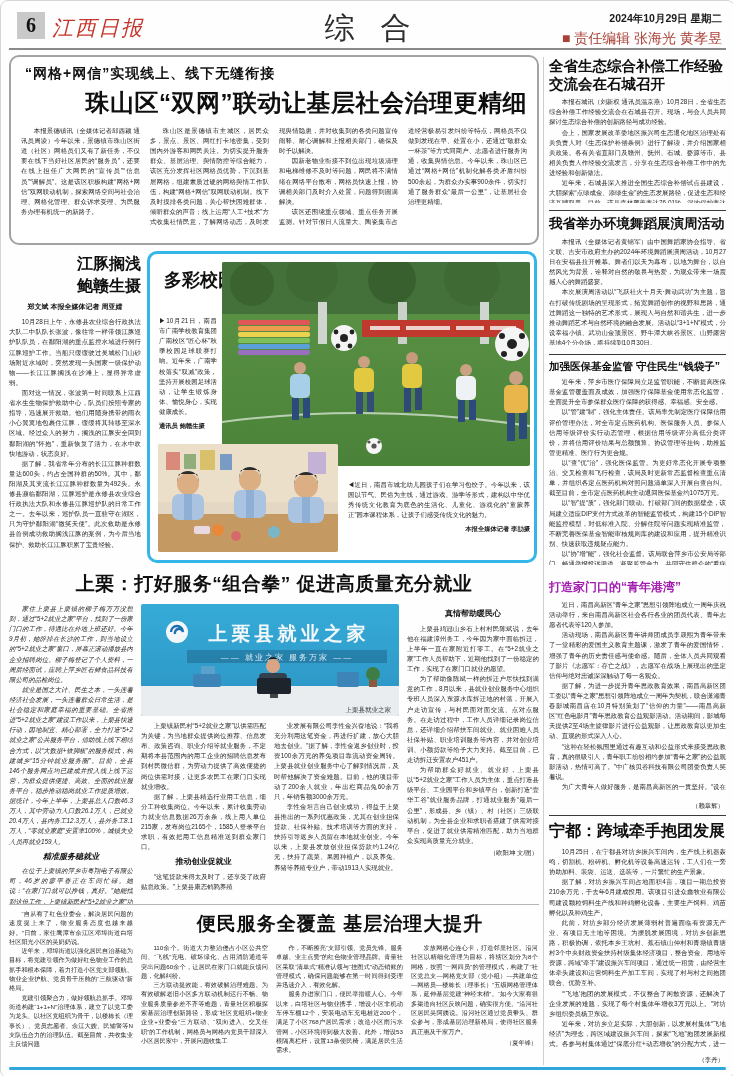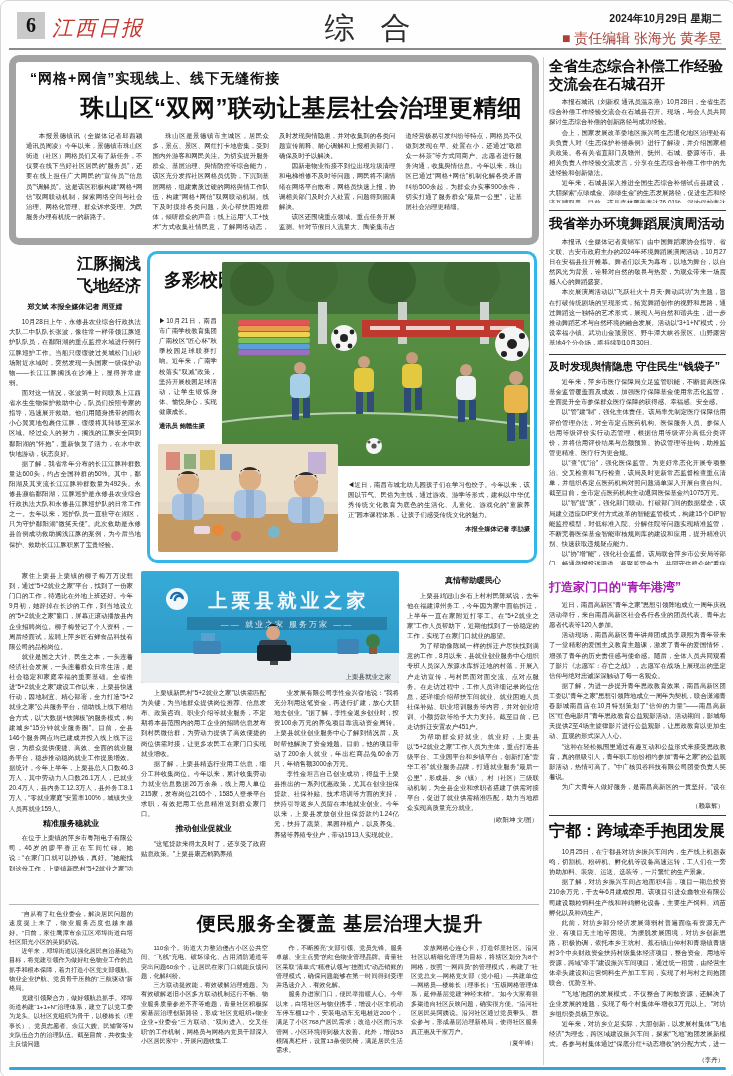--- a/index.html
+++ b/index.html
@@ -16,21 +16,21 @@
   .date-line{font-size:10.5px;color:#1a1a1a;font-weight:600;}
   .editors-line{font-size:14px;color:#aa4036;margin-top:4px;}
   .header-rule{position:absolute;left:8px;right:8px;top:47px;border-top:2px solid #8a8a8a;}
   
   .t{font-size:6.4px;line-height:1.58;color:#262626;text-align:justify;overflow:hidden;}
   .t p.para{margin:0;text-indent:2em;}
   .t h4.subhead{font-size:8px;text-align:center;margin:4px 0 3px;font-weight:700;color:#111;text-indent:0;}
   .t p.byline-end{text-align:right;text-indent:0;margin:2px 1px 0 0;}
   
   .lead{position:absolute;left:8px;top:54px;width:530px;height:190px;box-sizing:border-box;
-        border:7px solid #a3a3a3;border-radius:10px;padding:6px 10px 2px;background:#fff;}
+        border:2px solid #a3a3a3;border-radius:10px;padding:6px 10px 2px;background:#fff;}
   .kicker{font-size:14px;font-weight:700;letter-spacing:1px;margin:2px 0 4px 4px;color:#111;}
   .lead-headline{font-size:24px;font-weight:800;letter-spacing:.5px;margin:0 0 7px 1px;
         white-space:nowrap;color:#0f0f0f;text-align:right;}
   .lead-body{height:104px;column-count:4;column-gap:10px;column-fill:auto;}
   
   .vline{position:absolute;left:542px;top:56px;width:1px;height:1008px;background:#cfcfcf;}
   .hline{position:absolute;border-top:1px solid #3a3a3a;}
   .hline-soft{position:absolute;border-top:1px solid #b5b5b5;}
   .blue-rule{position:absolute;left:8px;top:1066px;width:717px;height:3px;background:#2fa7dc;border-radius:2px;}
   
@@ -51,21 +51,21 @@
   .photo1{position:absolute;left:72px;top:8px;width:308px;height:204px;border-radius:2px;overflow:hidden;}
   .cap1{position:absolute;left:9px;top:62px;width:58px;}
   .credit{font-size:6.3px;margin-top:4px;text-indent:0 !important;font-weight:600;color:#222;}
   .photo2{position:absolute;left:8px;top:190px;width:180px;height:108px;overflow:hidden;border-radius:2px;}
   .cap2{position:absolute;left:198px;top:226px;width:182px;}
   .cap2 .credit{text-align:right;}
   
   .shangli{position:absolute;left:8px;top:570px;width:530px;height:332px;}
   .sl-headline{font-size:19px;font-weight:800;text-align:center;margin:0 0 7px;color:#0f0f0f;letter-spacing:.5px;}
   .sl-row{display:flex;gap:8px;height:300px;}
-  .sl-c1{width:124px;}
+  .sl-c1{width:124px;font-style:italic;}
   .sl-mid{width:258px;display:flex;flex-direction:column;}
   .sl-photo{width:258px;height:112px;border-radius:2px;overflow:hidden;flex:none;}
   .sl-midcols{display:flex;gap:8px;margin-top:5px;flex:1;min-height:0;}
   .sl-midcols .t{width:125px;height:100%;}
   .sl-c4{width:132px;}
   .sl-c1,.sl-c4{height:100%;}
   
   .qn{position:absolute;left:548px;top:578px;width:177px;height:232px;}
   .qn-headline{font-size:12px;font-weight:700;color:#a21caf;white-space:nowrap;}
   .qn .t{height:192px;margin-top:4px;}
@@ -122,33 +122,33 @@
   <section class="rcol a2" style="top:215px;height:134px;">
     <div class="r-headline">我省举办环境舞蹈展演周活动</div>
     <div class="t" style="height:108px;">
         <p class="para">本报讯（全媒体记者黄锦军）由中国舞蹈家协会指导、省文联、吉安市政府主办的2024年环境舞蹈展演周活动，10月27日在安福县拉开帷幕。舞者们以天为幕布，以地为舞台，以自然风光为背景，诠释对自然的敬畏与热爱，为观众带来一场震撼人心的舞蹈盛宴。</p>
         <p class="para">本次展演周活动以“飞跃社火十月天·舞动武功”为主题，旨在打破传统剧场的呈现形式，拓宽舞蹈创作的视野和思路，通过舞蹈这一独特的艺术形式，展现人与自然和谐共生，进一步推动舞蹈艺术与自然环境的融合发展。活动以“3+1+N”模式，分设幸福小镇、武功山金顶景区、野牛潭大峡谷景区、山野露营基地4个分会场，将持续到10月30日。</p>
       </div>
   </section>
   <div class="hline" style="left:548px;top:353px;width:177px;"></div>
 
   <section class="rcol a3" style="top:359px;height:210px;">
-    <div class="r-headline">及时发现舆情隐患 守住民生“钱袋子”</div>
+    <div class="r-headline">加强医保基金监管 守住民生“钱袋子”</div>
     <div class="t" style="height:188px;">
         <p class="para">近年来，萍乡市医疗保障局立足监管职能，不断提高医保基金监管覆盖面及成效，加强医疗保障基金使用常态化监管，全面提升全市参保群众医疗保障的获得感、幸福感、安全感。</p>
         <p class="para">以“管”建“制”，强化主体责任。该局率先制定医疗保障信用评价管理办法，对全市定点医药机构、医保服务人员、参保人信用等级评价实行动态管理，根据信用等级评分高低分类评价，并将信用评价结果与总额预算、协议管理等挂钩，助推监管更精准、医疗行为更合规。</p>
         <p class="para">以“查”优“治”，强化医保监管。为更好常态化开展专项整治、交叉检查和飞行检查，该局及时更新常态监督检查重点清单，并组织各定点医药机构对照问题清单深入开展自查自纠。截至目前，全市定点医药机构主动退回医保基金约1075万元。</p>
         <p class="para">以“智”提“质”，强化部门联动。打破部门间的数据壁垒，该局建立适应DIP支付方式改革的智能监管模式，构建15个DIP智能监控模型，对低标准入院、分解住院等问题实现精准监管，不断完善医保基金智能审核规则库的建设和应用，提升精准识别、快速获取违规疑点能力。</p>
         <p class="para">以“协”增“能”，强化社会监督。该局联合萍乡市公安局等部门，畅通举报投诉渠道，凝聚监管合力，共同守住群众的“看病钱”“救命钱”。</p>
       </div>
   </section>
 
   <section class="jiangtun">
     <div class="jt-headline">江豚搁浅</div>
-    <div class="jt-headline">飞地经济</div>
+    <div class="jt-headline">鲍赣生摄</div>
     <div class="jt-byline">郑文斌 本报全媒体记者 周亚婧</div>
     <div class="t" style="height:258px;">
         <p class="para">10月28日上午，永修县农业综合行政执法大队二中队队长张波，像往常一样带领江豚巡护队队员，在鄱阳湖的重点监控水域进行例行江豚巡护工作。当船只缓缓驶过吴城松门山砂场附近水域时，突然发现一头国家一级保护动物——长江江豚搁浅在沙滩上，显得异常虚弱。</p>
         <p class="para">面对这一情况，张波第一时间联系上江西省水生生物保护救助中心，队员们按照专家的指导，迅速展开救助。他们用随身携带的雨衣小心翼翼地包裹住江豚，缓缓将其转移至深水区域。经过众人的努力，搁浅的江豚安全回到鄱阳湖的“怀抱”，重新恢复了活力，在水中欢快地游动，状态良好。</p>
         <p class="para">据了解，我省常年分布的长江江豚种群数量达600头，约占全国种群的50%。其中，鄱阳湖及其支流长江江豚种群数量为492头。永修县濒临鄱阳湖，江豚巡护是永修县农业综合行政执法大队和永修县江豚巡护队的日常工作之一。去年以来，巡护队员一直驻守在湖区，只为守护鄱阳湖“微笑天使”。此次救助是永修县首例成功救助搁浅江豚的案例，为今后当地保护、救助长江江豚积累了宝贵经验。</p>
       </div>
   </section>
 
   <section class="campus">
     <div class="campus-title">多彩校园</div>
@@ -279,20 +279,21 @@
       </svg>
     </div>
 
     <div class="cap2 t">
       <p class="para" style="text-indent:0;">◀近日，南昌市城北幼儿园孩子们在学习包饺子。今年以来，该园以节气、民俗为主线，通过游戏、游学等形式，建构以中华优秀传统文化教育为底色的生活化、儿童化、游戏化的“童蒙养正”园本课程体系，让孩子们感受传统文化的魅力。</p>
       <p class="credit">本报全媒体记者 李劼摄</p>
     </div>
   </section>
 
   <section class="shangli">
+    <h2 class="sl-headline">上栗：打好服务“组合拳”  促进高质量充分就业</h2>
     <div class="sl-row">
       <div class="sl-c1 t">
           <p class="para">家住上栗县上栗镇的柳子梅万万没想到，通过“5+2就业之家”平台，找到了一份家门口的工作，待遇比在外地上班还好。今年9月初，她辞掉在长沙的工作，到当地设立的“5+2就业之家”窗口，屏幕正滚动播放县内企业招聘岗位。柳子梅登记了个人资料，一周后经面试，应聘上萍乡匠石鲜食品科技有限公司的品检岗位。</p>
           <p class="para">就业是国之大计、民生之本，一头连着经济社会发展，一头连着群众日常生活，是社会稳定和家庭幸福的重要基础。全省推进“5+2就业之家”建设工作以来，上栗县快速行动，因地制宜、精心部署，全力打造“5+2就业之家”公共服务平台，借助线上线下相结合方式，以“大数据+铁脚板”的服务模式，构建城乡“15分钟就业服务圈”。目前，全县146个服务网点均已建成并投入线上线下运营，为群众提供便捷、高效、全面的就业服务平台，稳步推动稳岗就业工作提质增效。据统计，今年上半年，上栗县总人口数46.3万人，其中劳动力人口数26.1万人，已就业20.4万人，县内务工12.3万人，县外务工8.1万人，“零就业家庭”安置率100%，城镇失业人员再就业159人。</p>
           <h4 class="subhead">精准服务稳就业</h4>
           <p class="para">在位于上栗镇的萍乡市粤翔电子有限公司，46岁的廖平香正在车间忙碌。她说：“在家门口就可以挣钱，真好。”她能找到这份工作，上栗镇新民村“5+2就业之家”功劳不小。</p>
         </div>
       <div class="sl-mid">
         <div class="sl-photo">
           <svg width="258" height="112" viewBox="0 0 258 112">

